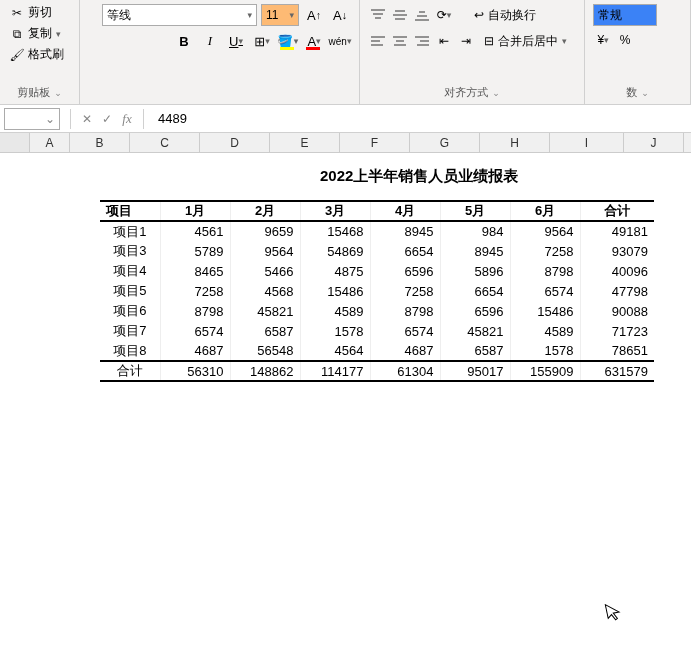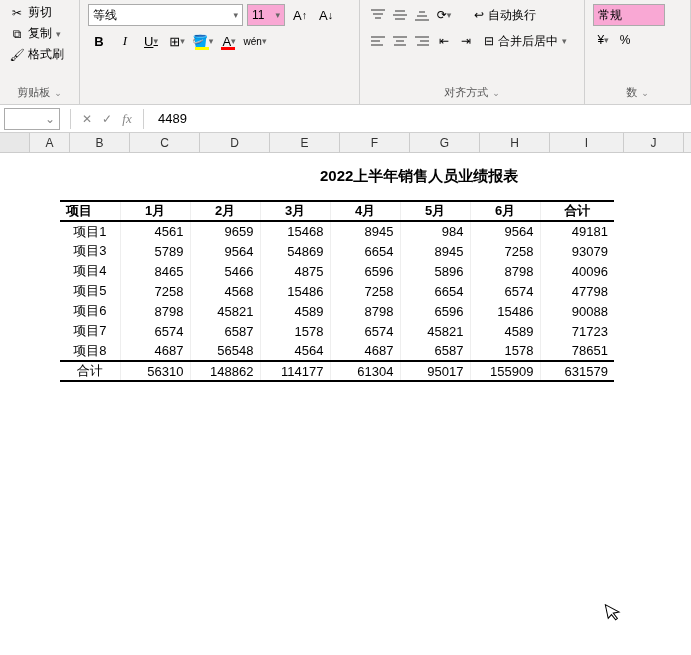--- a/index.html
+++ b/index.html
@@ -8,38 +8,38 @@
 
 .ribbon { background: #f3f2f1; border-bottom: 1px solid #d0d0d0; height: 105px; display: flex; }
 .ribbon-group { border-right: 1px solid #d0d0d0; padding: 2px 6px; display: flex; flex-direction: column; position: relative; }
 .ribbon-group-label { text-align: center; font-size: 11px; color: #555; padding: 2px 0; position: absolute; bottom: 2px; left: 0; right: 0; }
 .ribbon-group-label::after { content: "⌄"; font-size: 9px; margin-left: 4px; color: #888; }
 
 .clipboard-group { width: 80px; }
 .clip-item { display: flex; align-items: center; gap: 4px; font-size: 12px; padding: 2px 4px; cursor: pointer; }
 .clip-icon { width: 14px; height: 14px; display: inline-flex; align-items: center; justify-content: center; }
 
-.font-group { width: 280px; }
+.font-group { width: 280px; align-items: flex-end; }
 .font-row { display: flex; align-items: center; gap: 4px; padding: 2px; }
 .font-name { width: 155px; height: 22px; border: 1px solid #ababab; background: #fff; padding: 0 4px; font-size: 12px; display: flex; align-items: center; justify-content: space-between; }
-.font-size { width: 38px; height: 22px; border: 1px solid #ababab; background: #f9a8d4; padding: 0 4px; font-size: 12px; display: flex; align-items: center; justify-content: space-between; }
+.font-size { width: 38px; height: 22px; border: 1px solid #ababab; background: #fdba74; padding: 0 4px; font-size: 12px; display: flex; align-items: center; justify-content: space-between; }
 .font-btn { width: 22px; height: 22px; display: inline-flex; align-items: center; justify-content: center; cursor: pointer; font-size: 13px; }
 .font-btn.bold { font-weight: bold; }
 .font-btn.italic { font-style: italic; font-family: serif; }
 .font-btn.underline { text-decoration: underline; }
 .color-btn { position: relative; }
 .color-bar { position: absolute; bottom: 2px; left: 3px; right: 5px; height: 3px; }
 
 .align-group { width: 225px; }
 .align-row { display: flex; align-items: center; gap: 2px; padding: 2px; }
 .align-btn { width: 20px; height: 20px; display: inline-flex; align-items: center; justify-content: center; cursor: pointer; font-size: 12px; }
 .wide-btn { display: flex; align-items: center; gap: 4px; padding: 0 6px; height: 22px; cursor: pointer; font-size: 12px; }
 
 .number-group { flex: 1; }
-.num-select { width: 72px; height: 22px; border: 1px solid #ababab; background: #f9a8d4; padding: 0 4px; font-size: 12px; display: flex; align-items: center; }
+.num-select { width: 64px; height: 22px; border: 1px solid #ababab; background: #3b82f6; padding: 0 4px; font-size: 12px; display: flex; align-items: center; }
 
 
 .formula-bar { display: flex; align-items: center; height: 28px; border-bottom: 1px solid #d0d0d0; background: #fff; }
 .name-box { width: 56px; height: 22px; border: 1px solid #ababab; margin: 0 4px; padding: 0 4px; display: flex; align-items: center; justify-content: flex-end; }
 .name-box::after { content: "⌄"; color: #888; margin-left: 4px; }
 .fb-sep { width: 1px; height: 20px; background: #d0d0d0; margin: 0 6px; }
 .fb-btn { width: 20px; color: #888; text-align: center; cursor: pointer; }
 .fb-fx { font-style: italic; font-family: serif; font-size: 13px; }
 .formula-input { flex: 1; padding: 0 8px; font-size: 13px; }
 
@@ -47,21 +47,21 @@
 .grid { position: relative; }
 .col-headers { display: flex; height: 20px; background: #f0f0f0; border-bottom: 1px solid #ccc; }
 .corner { width: 30px; border-right: 1px solid #ccc; background: #e8e8e8; }
 .col-h { border-right: 1px solid #ccc; text-align: center; font-size: 12px; color: #333; line-height: 20px; }
 .cA { width: 40px; } .cB { width: 60px; } .cC { width: 70px; } .cD { width: 70px; }
 .cE { width: 70px; } .cF { width: 70px; } .cG { width: 70px; } .cH { width: 70px; }
 .cI { width: 74px; } .cJ { width: 60px; }
 
 .sheet-content { position: absolute; left: 40px; top: 20px; width: 650px; }
 .title-row { text-align: center; font-weight: bold; font-size: 15px; padding: 14px 0 14px 280px; text-align: left; }
-.data-table { border-collapse: collapse; margin-left: 20px; }
+.data-table { border-collapse: collapse; margin-left: 60px; }
 .data-table td, .data-table th { padding: 0 6px; height: 20px; font-size: 13px; border-right: 1px solid #eee; }
 .data-table th { text-align: center; font-weight: bold; border-bottom: 2px solid #000; border-top: 2px solid #000; }
 .data-table th:first-child { text-align: left; }
 .data-table td { text-align: right; }
 .data-table td:first-child { text-align: center; }
 .data-table td:last-child, .data-table th:last-child { border-right: none; }
 .data-table .total-row td { border-top: 2px solid #000; border-bottom: 2px solid #000; font-weight: normal; }
 .tB{width:60px}.tC{width:70px}.tD{width:70px}.tE{width:70px}.tF{width:70px}.tG{width:70px}.tH{width:70px}.tI{width:74px}
 
 .cursor-pointer { position: absolute; left: 606px; top: 602px; font-size: 18px; transform: rotate(-12deg); }

